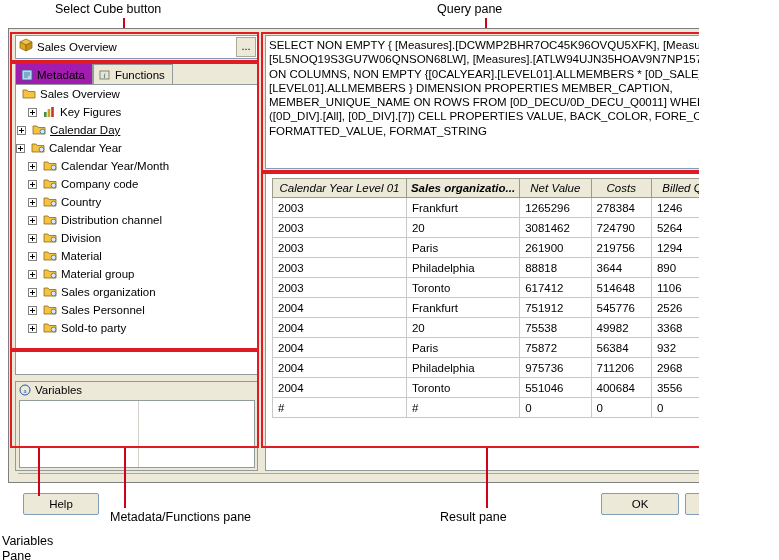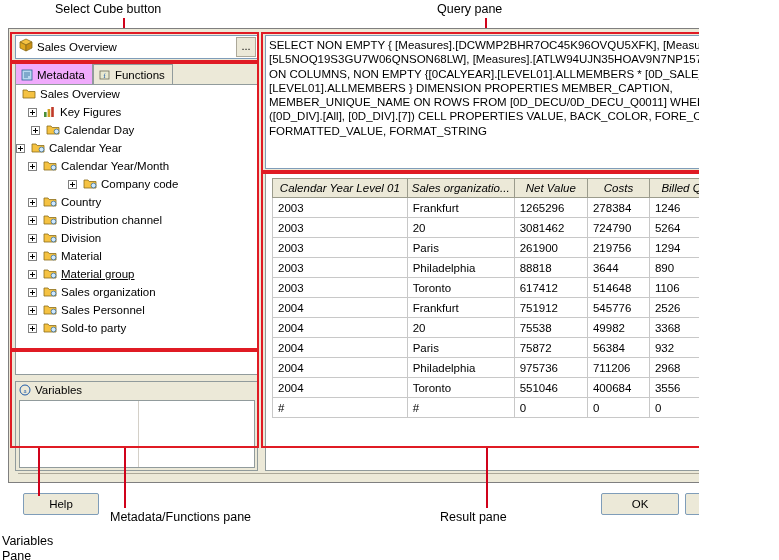--- a/index.html
+++ b/index.html
@@ -113,21 +113,21 @@
     align-items: center;
     padding: 0 7px 0 5px;
     font-size: 11.5px;
     box-sizing: border-box;
     border: 1px solid #919b9c;
     border-bottom: none;
     background: #ece9d8;
     color: #000;
   }
   .tab.active {
-    background: #f0abfc;
+    background: #a21caf;
     height: 22px;
     font-weight: normal;
     justify-content: flex-end;
   }
   .tab .tab-ico { margin-right: 4px; display: inline-flex; }
 
   
   #tree {
     position: absolute;
     left: 0;
@@ -397,21 +397,21 @@
           <span class="tree-ico">
             <svg width="13" height="12" viewBox="0 0 13 12">
               <rect x="1" y="6" width="2.6" height="5" fill="#4a8f3a"></rect>
               <rect x="4.6" y="3" width="2.6" height="8" fill="#d0a020"></rect>
               <rect x="8.2" y="1" width="2.6" height="10" fill="#c03a28"></rect>
             </svg>
           </span>
           <span>Key Figures</span>
         </div>
 
-        <div class="tree-row" style="padding-left:15px;">
+        <div class="tree-row" style="padding-left:1px;text-decoration:underline;">
           <span class="expander"></span>
           <span class="tree-ico">
             <svg width="14" height="12" viewBox="0 0 14 12">
               <path d="M1 2h4l1.2 1.5H13V10H1z" fill="#f5c242" stroke="#8a6d1b" stroke-width="0.8"></path>
               <circle cx="10.5" cy="7.5" r="2.4" fill="#cfe8ff" stroke="#2a6496" stroke-width="0.7"></circle>
             </svg>
           </span>
           <span>Calendar Day</span>
         </div>
 
@@ -430,21 +430,21 @@
           <span class="expander"></span>
           <span class="tree-ico">
             <svg width="14" height="12" viewBox="0 0 14 12">
               <path d="M1 2h4l1.2 1.5H13V10H1z" fill="#f5c242" stroke="#8a6d1b" stroke-width="0.8"></path>
               <circle cx="10.5" cy="7.5" r="2.4" fill="#cfe8ff" stroke="#2a6496" stroke-width="0.7"></circle>
             </svg>
           </span>
           <span>Calendar Year/Month</span>
         </div>
 
-        <div class="tree-row" style="padding-left:12px;margin-left:40px;">
+        <div class="tree-row" style="padding-left:12px;">
           <span class="expander"></span>
           <span class="tree-ico">
             <svg width="14" height="12" viewBox="0 0 14 12">
               <path d="M1 2h4l1.2 1.5H13V10H1z" fill="#f5c242" stroke="#8a6d1b" stroke-width="0.8"></path>
               <circle cx="10.5" cy="7.5" r="2.4" fill="#cfe8ff" stroke="#2a6496" stroke-width="0.7"></circle>
             </svg>
           </span>
           <span>Company code</span>
         </div>
 
@@ -485,21 +485,21 @@
           <span class="expander"></span>
           <span class="tree-ico">
             <svg width="14" height="12" viewBox="0 0 14 12">
               <path d="M1 2h4l1.2 1.5H13V10H1z" fill="#f5c242" stroke="#8a6d1b" stroke-width="0.8"></path>
               <circle cx="10.5" cy="7.5" r="2.4" fill="#cfe8ff" stroke="#2a6496" stroke-width="0.7"></circle>
             </svg>
           </span>
           <span>Material</span>
         </div>
 
-        <div class="tree-row" style="padding-left:12px;text-decoration:underline;">
+        <div class="tree-row" style="padding-left:12px;">
           <span class="expander"></span>
           <span class="tree-ico">
             <svg width="14" height="12" viewBox="0 0 14 12">
               <path d="M1 2h4l1.2 1.5H13V10H1z" fill="#f5c242" stroke="#8a6d1b" stroke-width="0.8"></path>
               <circle cx="10.5" cy="7.5" r="2.4" fill="#cfe8ff" stroke="#2a6496" stroke-width="0.7"></circle>
             </svg>
           </span>
           <span>Material group</span>
         </div>
 
@@ -565,21 +565,21 @@
             <span class="arrow"></span>
           </div>
       </div>
     </div>
 
     <div id="result-pane">
       <table class="result">
         <thead>
           <tr>
             <th style="width:128px;">Calendar Year Level 01</th>
-            <th style="width:98px;">Sales organizatio...</th>
+            <th style="width:98px;font-weight:bold;">Sales organizatio...</th>
             <th style="width:70px;">Net Value</th>
             <th style="width:58px;">Costs</th>
             <th style="width:95px;">Billed Quantity</th>
           </tr>
         </thead>
         <tbody>
           <tr>
             <td>2003</td>
             <td>Frankfurt</td>
             <td>1265296</td>

